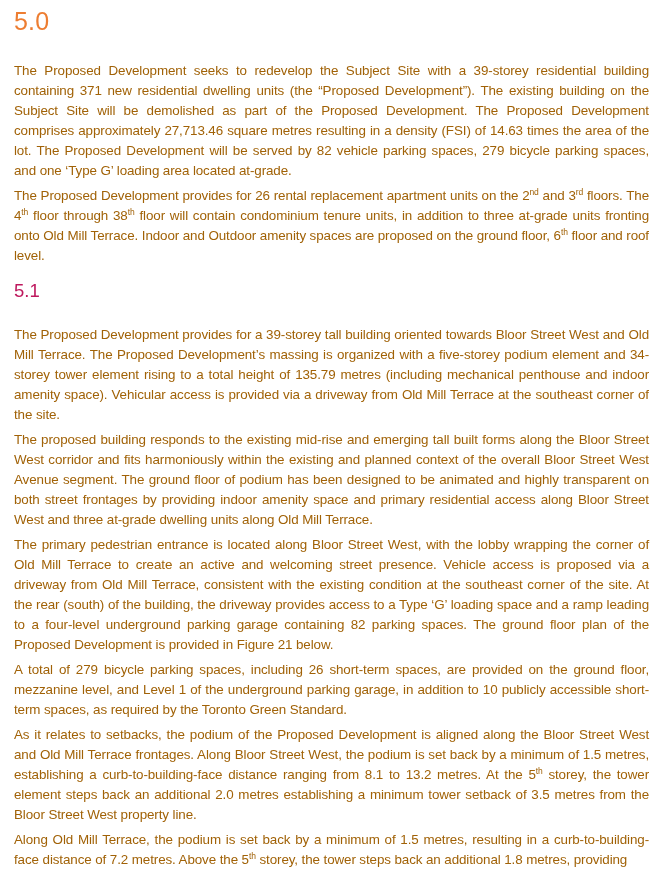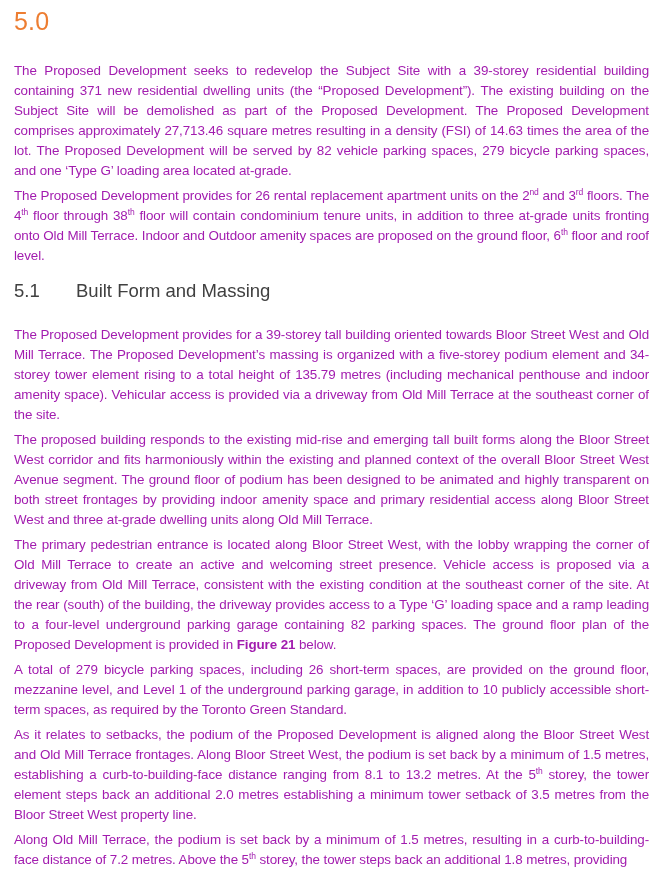--- a/index.html
+++ b/index.html
@@ -27,60 +27,59 @@
     font-size: 25px;
     font-weight: 400;
     line-height: 30px;
     letter-spacing: 0.2px;
     gap: 48px;
   }
   h1.sec-h1 .h-num { width: 54px; flex: 0 0 auto; }
   h2.sec-h2 {
     display: flex;
     margin: 14px 0 23px 0;
-    color: #404040;
+    color: #be185d;
     font-size: 18.5px;
     font-weight: 500;
     line-height: 22px;
   }
   h2.sec-h2 .h-num { width: 62px; flex: 0 0 auto; }
   p.body-p {
     margin: 0 0 5px 0;
-    color: #a21caf;
+    color: #a16207;
     font-size: 13.4px;
     line-height: 20px;
     text-align: justify;
     letter-spacing: -0.1px;
   }
   p.body-p sup {
     font-size: 8.5px;
     line-height: 0;
     vertical-align: 5px;
   }
   .it { }
-  .b  { font-weight: bold; }
+  .b  { font-weight: normal; }
 </style>
 </head>
 <body>
 
 <div class="page">
 
   <h1 class="sec-h1">
     <span class="h-num">5.0</span>
   </h1>
 
   <p class="body-p">
     <span>The Proposed Development seeks to redevelop the Subject Site with a 39-storey residential building containing 371 new residential dwelling units (the “Proposed Development”). The existing building on the Subject Site will be demolished as part of the Proposed Development. The Proposed Development comprises approximately 27,713.46 square metres resulting in a density (FSI) of 14.63 times the area of the lot. The Proposed Development will be served by 82 vehicle parking spaces, 279 bicycle parking spaces, and one ‘Type G’ loading area located at-grade.</span>
   </p>
 
   <p class="body-p"><span>The Proposed Development provides for 26 rental replacement apartment units on the 2</span><sup>nd</sup><span> and 3</span><sup>rd</sup><span> floors. The 4</span><sup>th</sup><span> floor through 38</span><sup>th</sup><span> floor will contain condominium tenure units, in addition to three at-grade units fronting onto Old Mill Terrace. Indoor and Outdoor amenity spaces are proposed on the ground floor, 6</span><sup>th</sup><span> floor and roof level.</span></p>
 
   <h2 class="sec-h2">
     <span class="h-num">5.1</span>
-    <span>Built Form and Massing</span>
   </h2>
 
   <p class="body-p">
     <span>The Proposed Development provides for a 39-storey tall building oriented towards Bloor Street West and Old Mill Terrace. The Proposed Development’s massing is organized with a five-storey podium element and 34-storey tower element rising to a total height of 135.79 metres (including mechanical penthouse and indoor amenity space). Vehicular access is provided via a driveway from Old Mill Terrace at the southeast corner of the site.</span>
   </p>
 
   <p class="body-p"><span>The proposed building responds to the existing mid-rise and emerging tall built forms along the Bloor Street West corridor and fits harmoniously within the existing and planned context of the overall Bloor Street West </span><span class="it">Avenue</span><span> segment. The ground floor of podium has been designed to be animated and highly transparent on both street frontages by providing indoor amenity space and primary residential access along Bloor Street West and three at-grade dwelling units along Old Mill Terrace.</span></p>
 
   <p class="body-p"><span>The primary pedestrian entrance is located along Bloor Street West, with the lobby wrapping the corner of Old Mill Terrace to create an active and welcoming street presence. Vehicle access is proposed via a driveway from Old Mill Terrace, consistent with the existing condition at the southeast corner of the site. At the rear (south) of the building, the driveway provides access to a Type ‘G’ loading space and a ramp leading to a four-level underground parking garage containing 82 parking spaces. The ground floor plan of the Proposed Development is provided in </span><span class="b">Figure 21</span><span> below.</span></p>
 

